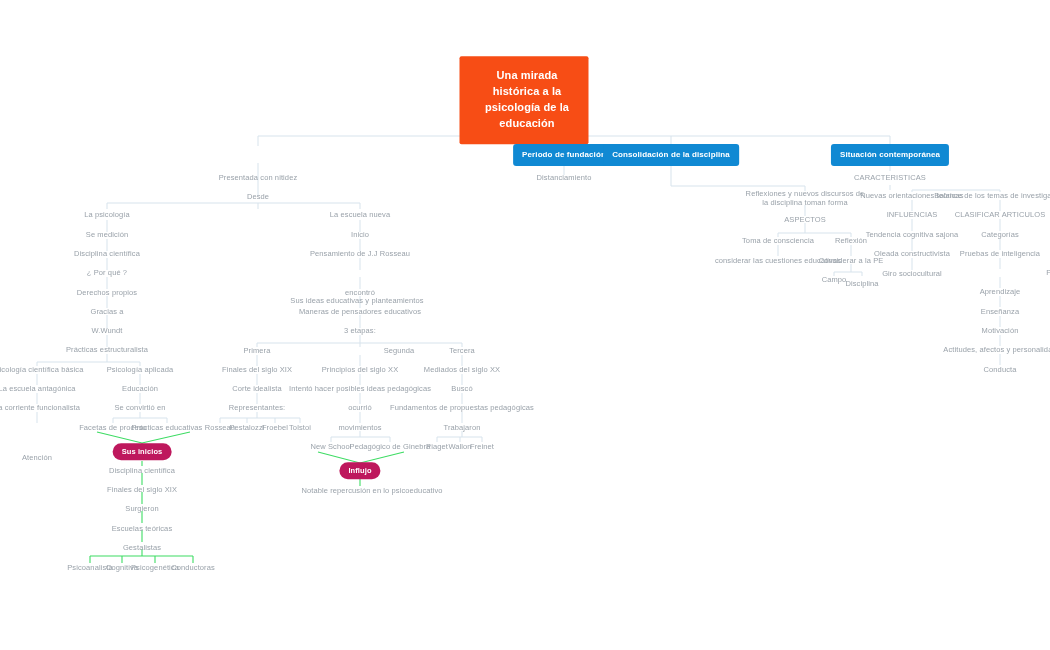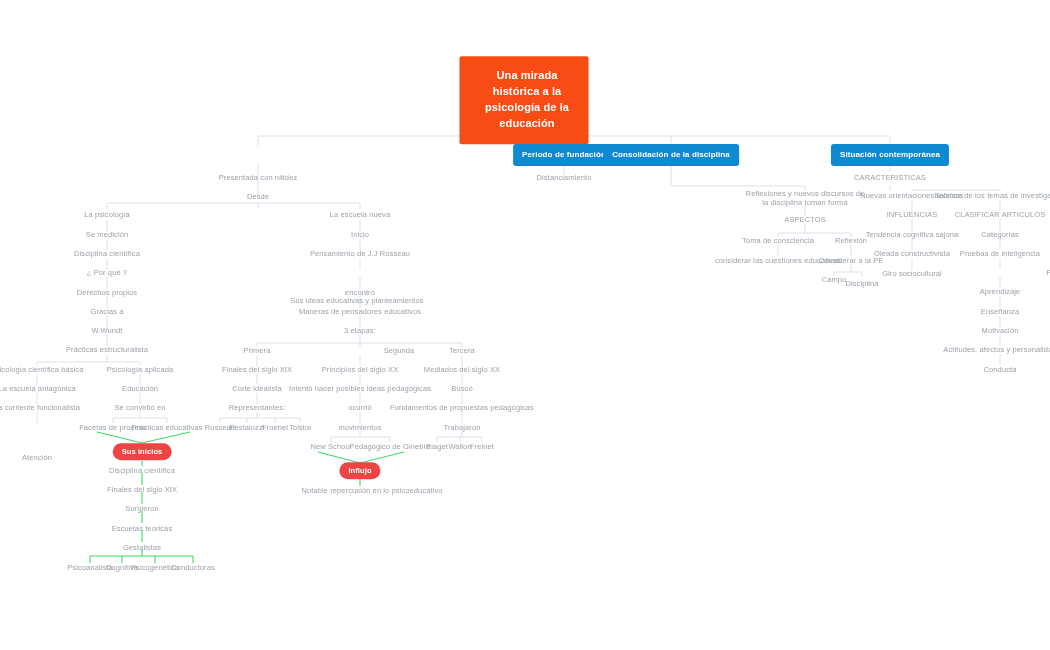--- a/index.html
+++ b/index.html
@@ -24,21 +24,21 @@
     padding:12px 14px;width:95px;white-space:normal;line-height:1.45;
     border-radius:2px;letter-spacing:.1px;
   }
   
   .blue{
     background:#1089d3;color:#ffffff;font-weight:bold;font-size:8px;
     padding:6px 9px;border-radius:3px;letter-spacing:.1px;
   }
   
   .green{
-    background:#ef4444;color:#ffffff;font-weight:bold;font-size:7.5px;
+    background:#be185d;color:#ffffff;font-weight:bold;font-size:7.5px;
     padding:4px 9px;border-radius:9px;letter-spacing:.1px;
   }
 </style>
 </head>
 <body>
 
 <div id="canvas">
 
   <svg id="links">
     <g fill="none" stroke="#d7e3ec" stroke-width="1">

